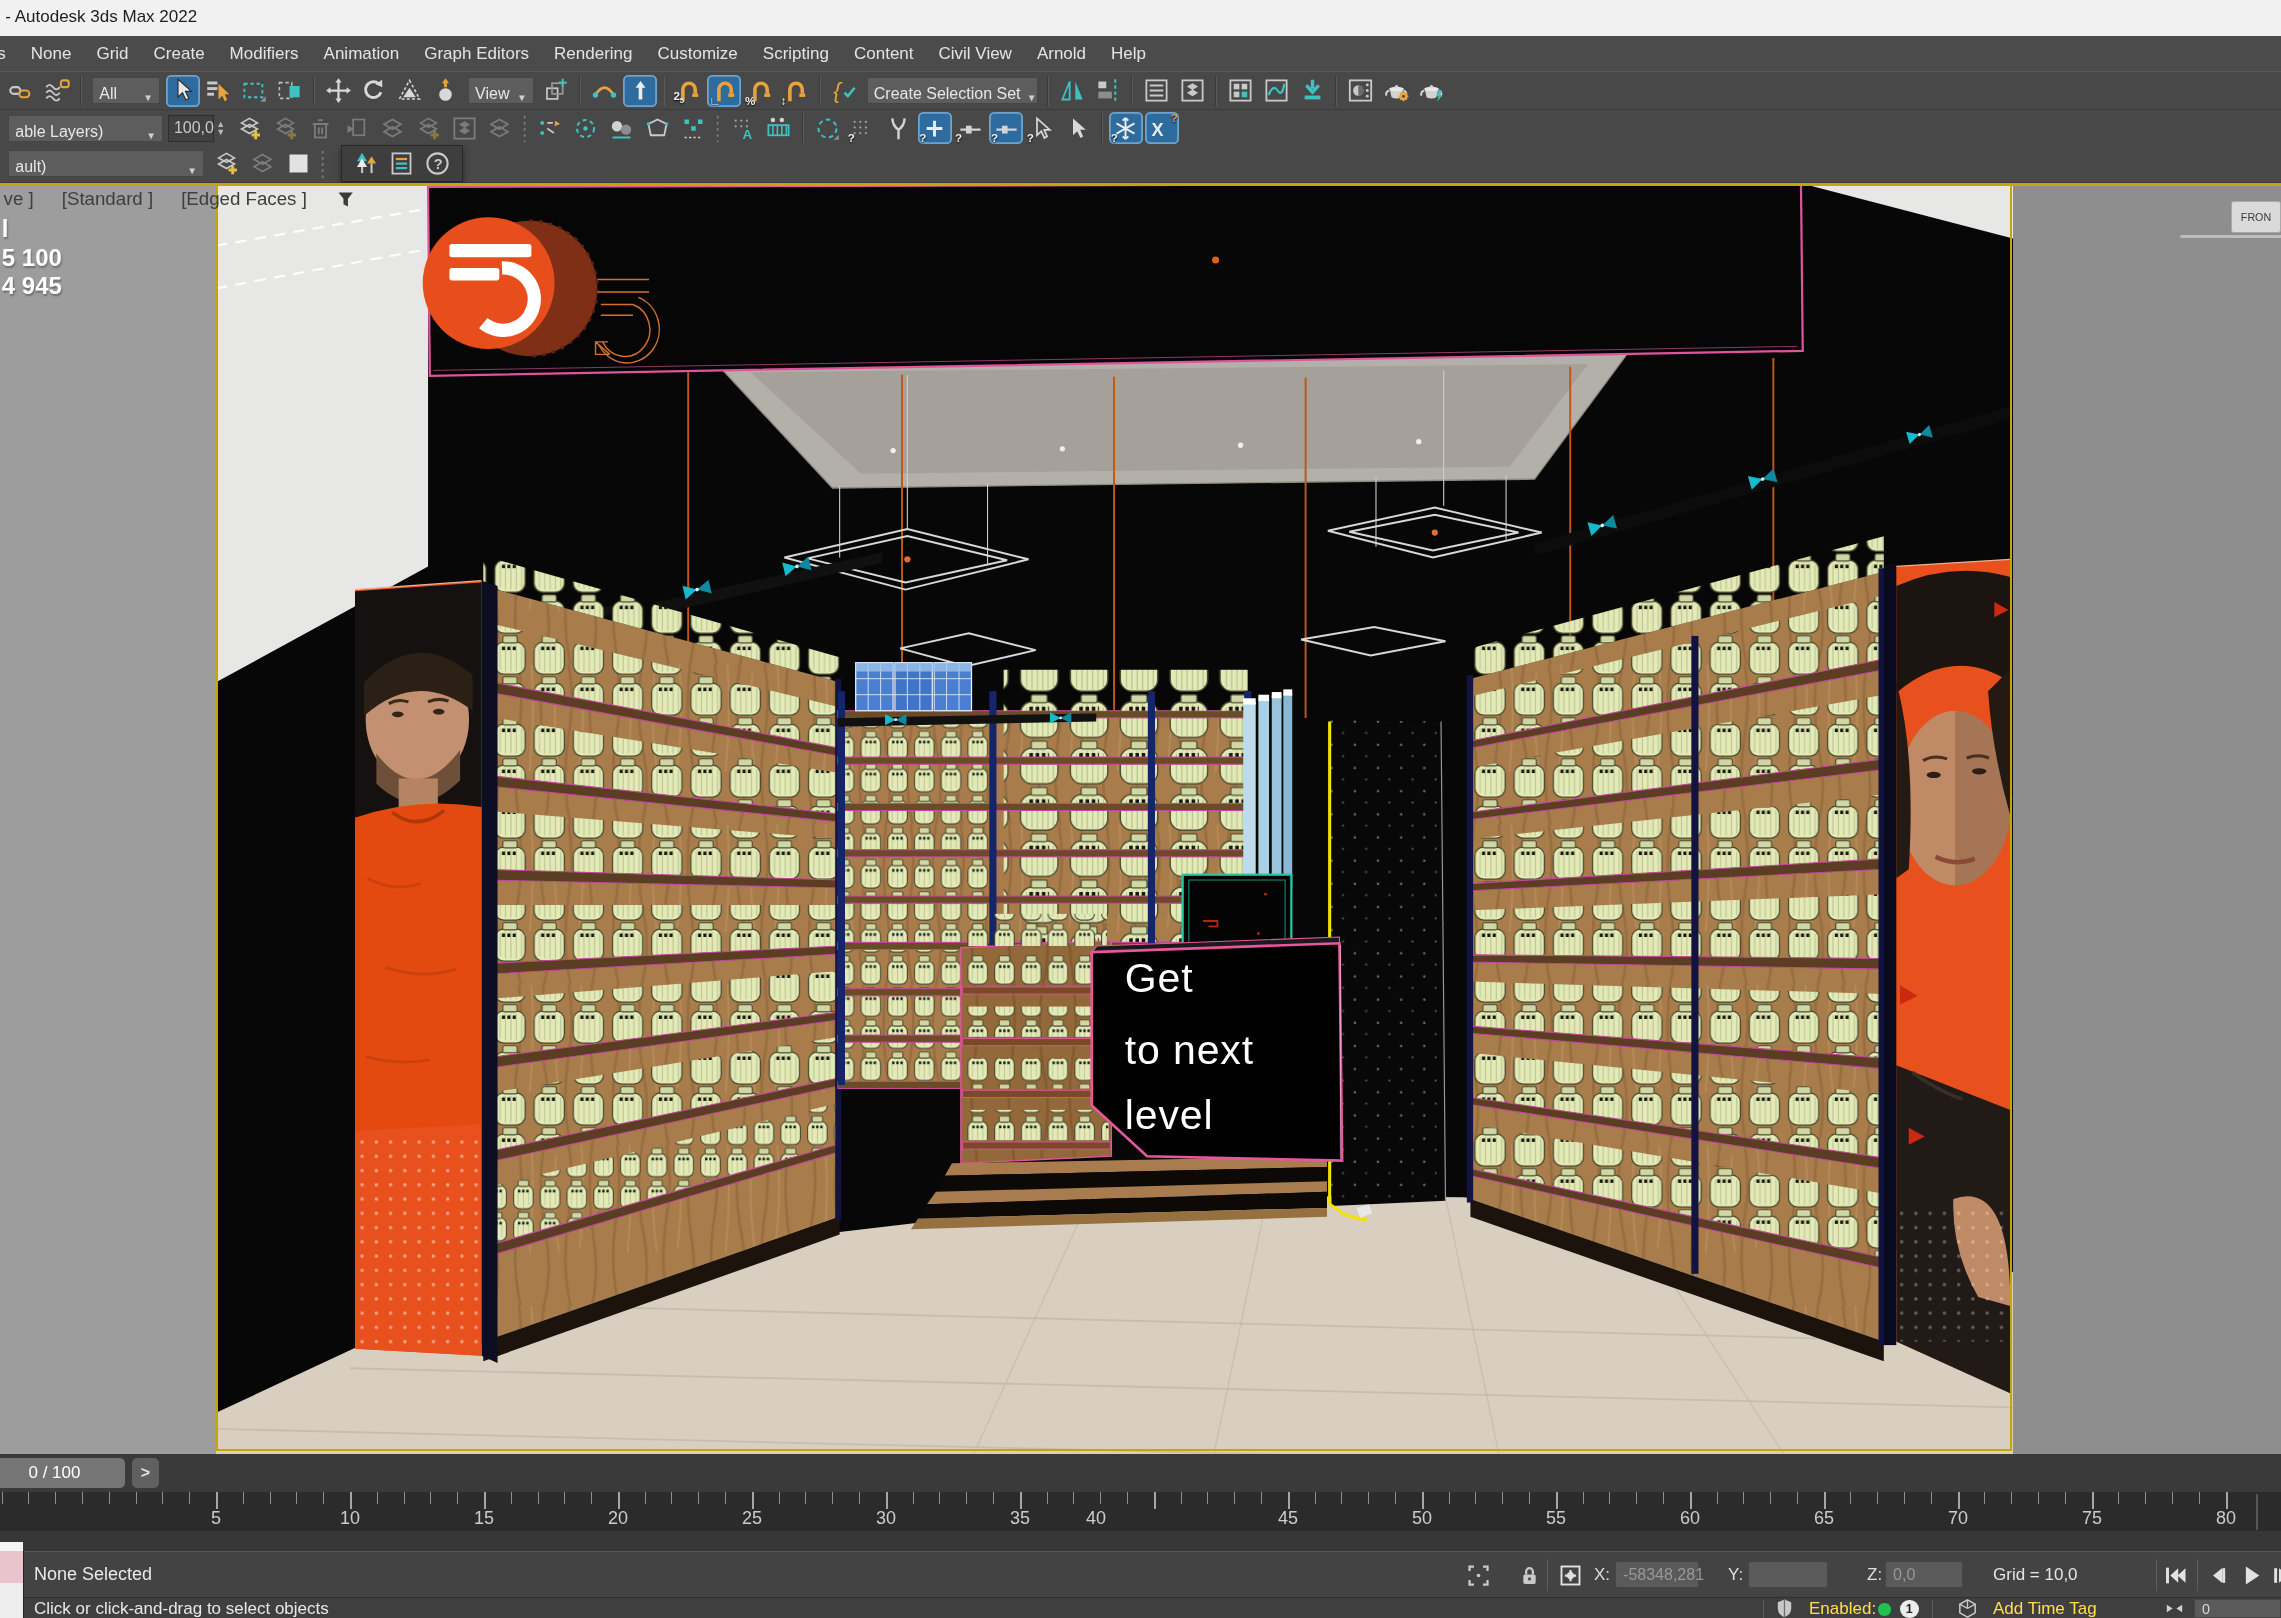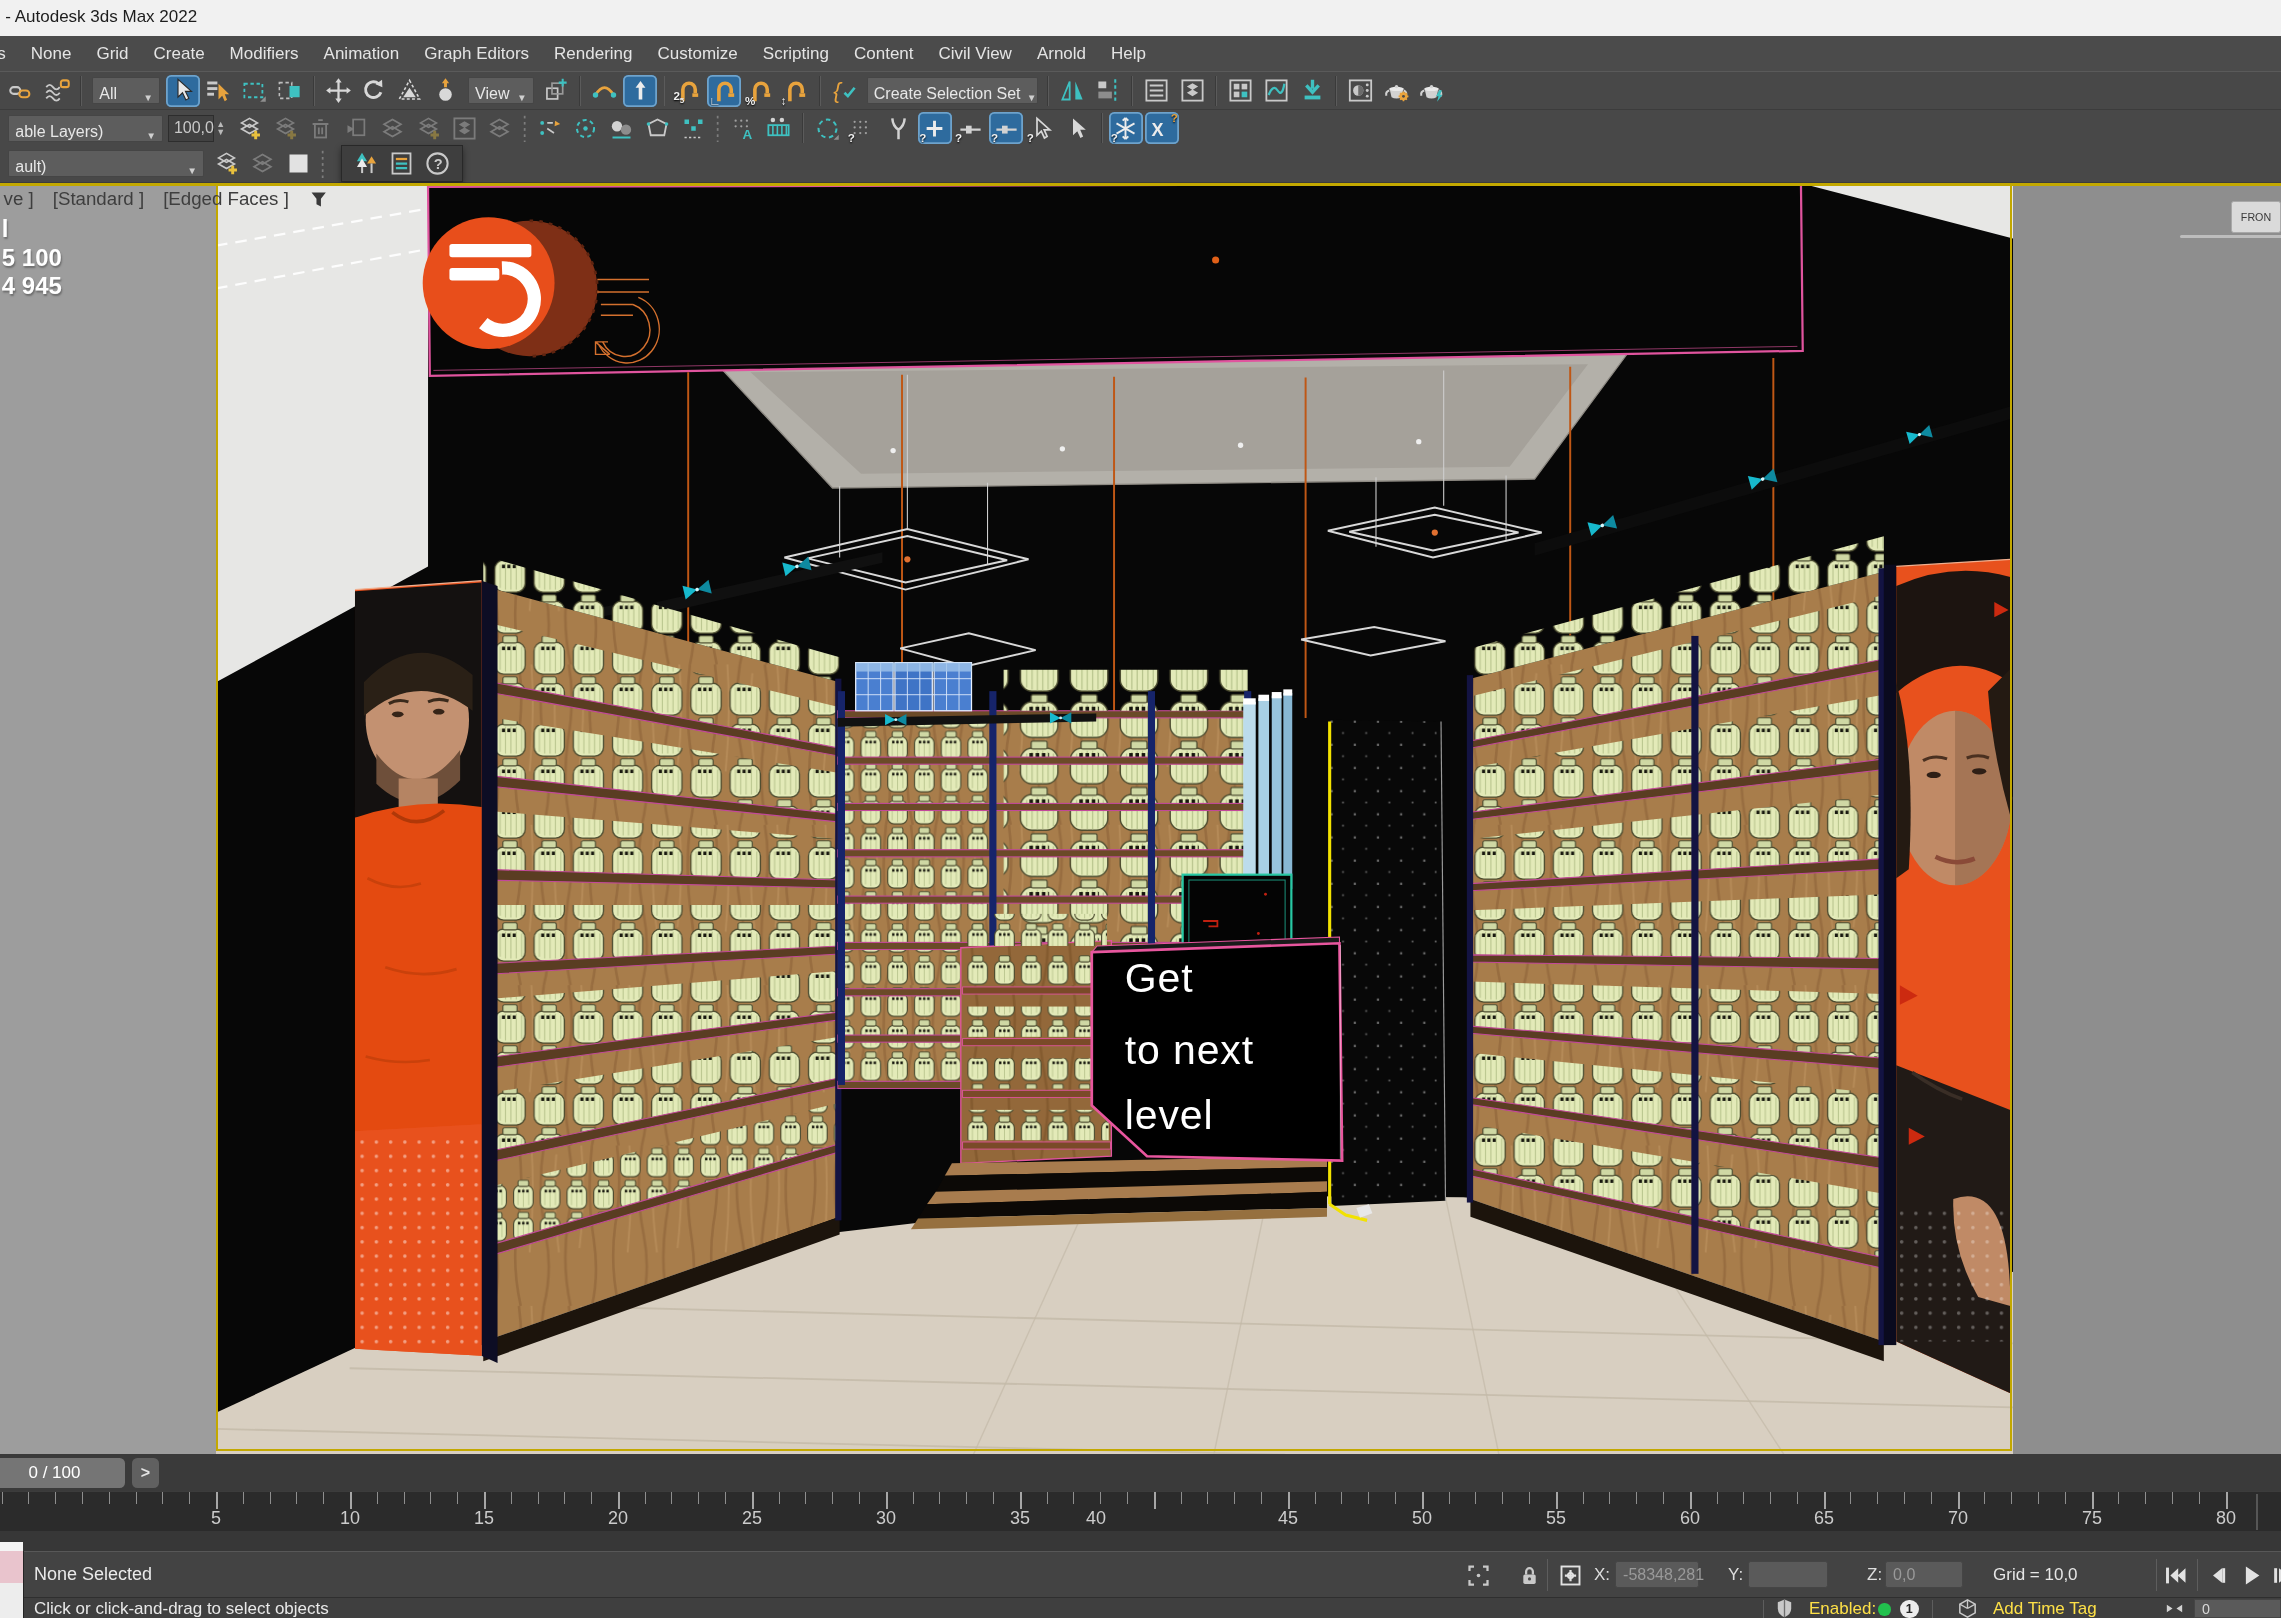--- a/index.html
+++ b/index.html
@@ -35,21 +35,21 @@
          color:#b9b9b9;font-size:9px;line-height:8px;flex:0 0 auto;margin-right:3.6px}
   .floatbox{display:flex;align-items:center;background:#3e3e3e;border:0.9px solid #282828;
             box-shadow:0 2.7px 6.2px rgba(0,0,0,.45);padding:1.8px 6.2px;margin-left:10.7px}
   
   .vparea{position:absolute;left:0;top:183px;width:2281px;height:1272px;background:#8f8f8f}
   .vpleft{position:absolute;left:0;top:0;width:216px;height:1272px;background:#9d9d9d}
   .vpright{position:absolute;left:2013px;top:0;width:268px;height:1272px;background:#8e8e8e}
   svg.scene{position:absolute;left:216px;top:0;width:1797px;height:1272px;display:block}
   .safeframe{position:absolute;left:216px;top:0;width:1792px;height:1264px;border:2.7px solid #c3a800;pointer-events:none}
   .yline{position:absolute;left:0;top:0;width:2281px;height:2.7px;background:#c3a800;pointer-events:none}
-  .vplabel{position:absolute;left:3.6px;top:5.3px;font-size:18.7px;color:#3e3e3e;display:flex;align-items:center;gap:19px;white-space:nowrap}
+  .vplabel{position:absolute;left:3.6px;top:5.3px;font-size:18.7px;color:#3e3e3e;display:flex;align-items:center;gap:28px;white-space:nowrap}
   .vpstats{position:absolute;left:1.8px;top:32px;color:#fff;font-weight:bold;font-size:24px;line-height:28.5px;text-shadow:0.9px 1.8px 1.8px #6d6d6d}
   .frontobj{position:absolute;left:2231px;top:18px;width:48px;height:30px;background:#dadada;border:0.9px solid #a8a8a8;
             border-radius:2.7px;font-size:10.7px;color:#3a3a3a;display:flex;align-items:center;justify-content:center;overflow:hidden}
   .frontline{position:absolute;left:2180px;top:52px;width:102px;height:2.7px;background:#bdbdbd;border-radius:1.8px}
   
   .tslider{position:absolute;left:0;top:1454px;width:2281px;height:37px;background:#3a3a3a}
   .tshandle{position:absolute;left:-16px;top:3.6px;width:141px;height:30px;background:#757575;border-radius:5.3px;
             color:#fff;font-size:17px;display:flex;align-items:center;justify-content:center}
   .tsnext{position:absolute;left:132px;top:3.6px;width:27px;height:30px;background:#606060;border-radius:5.3px;
           color:#e3e3e3;font-size:16px;display:flex;align-items:center;justify-content:center;font-weight:bold}

